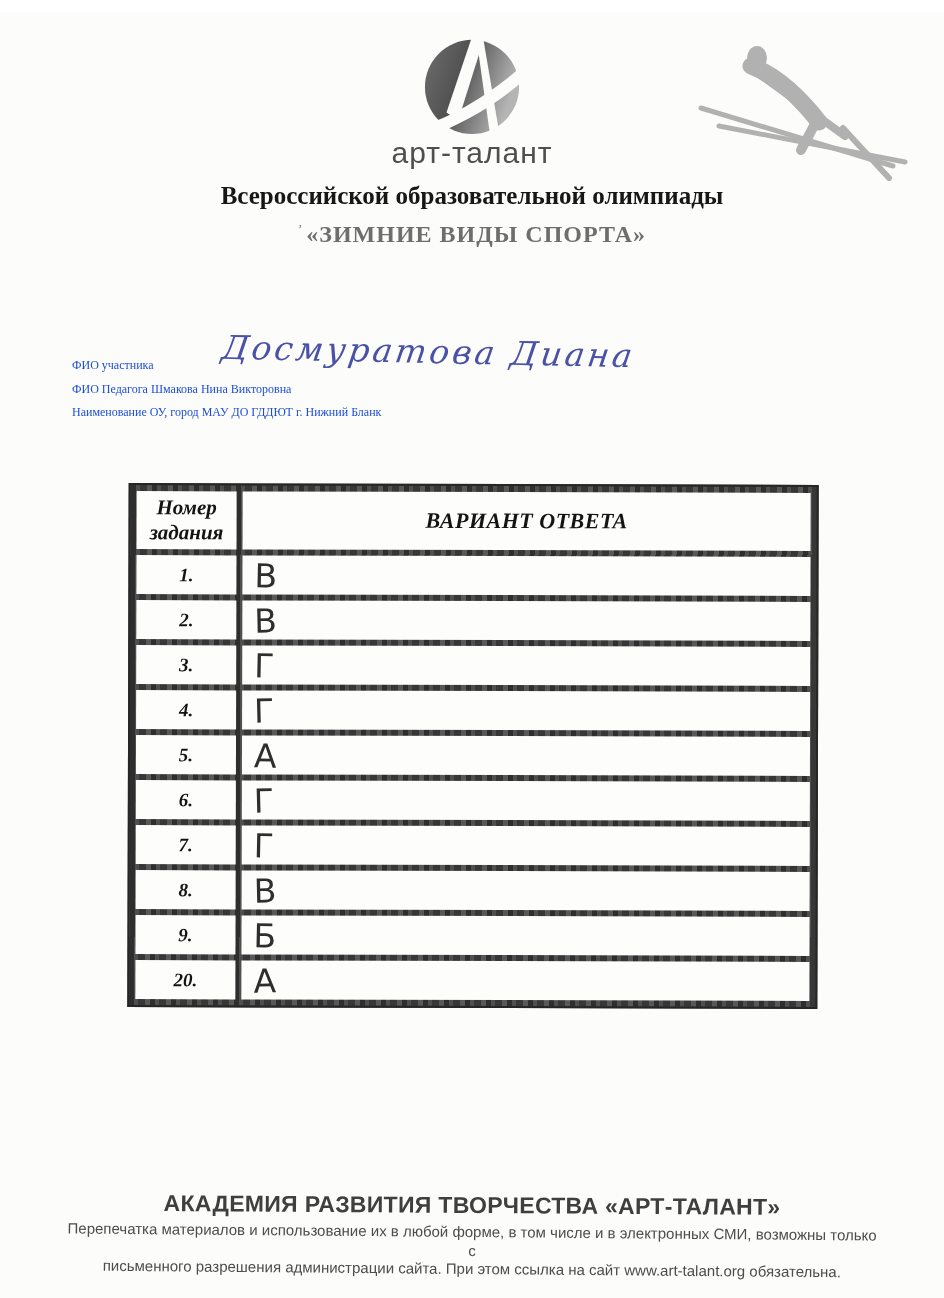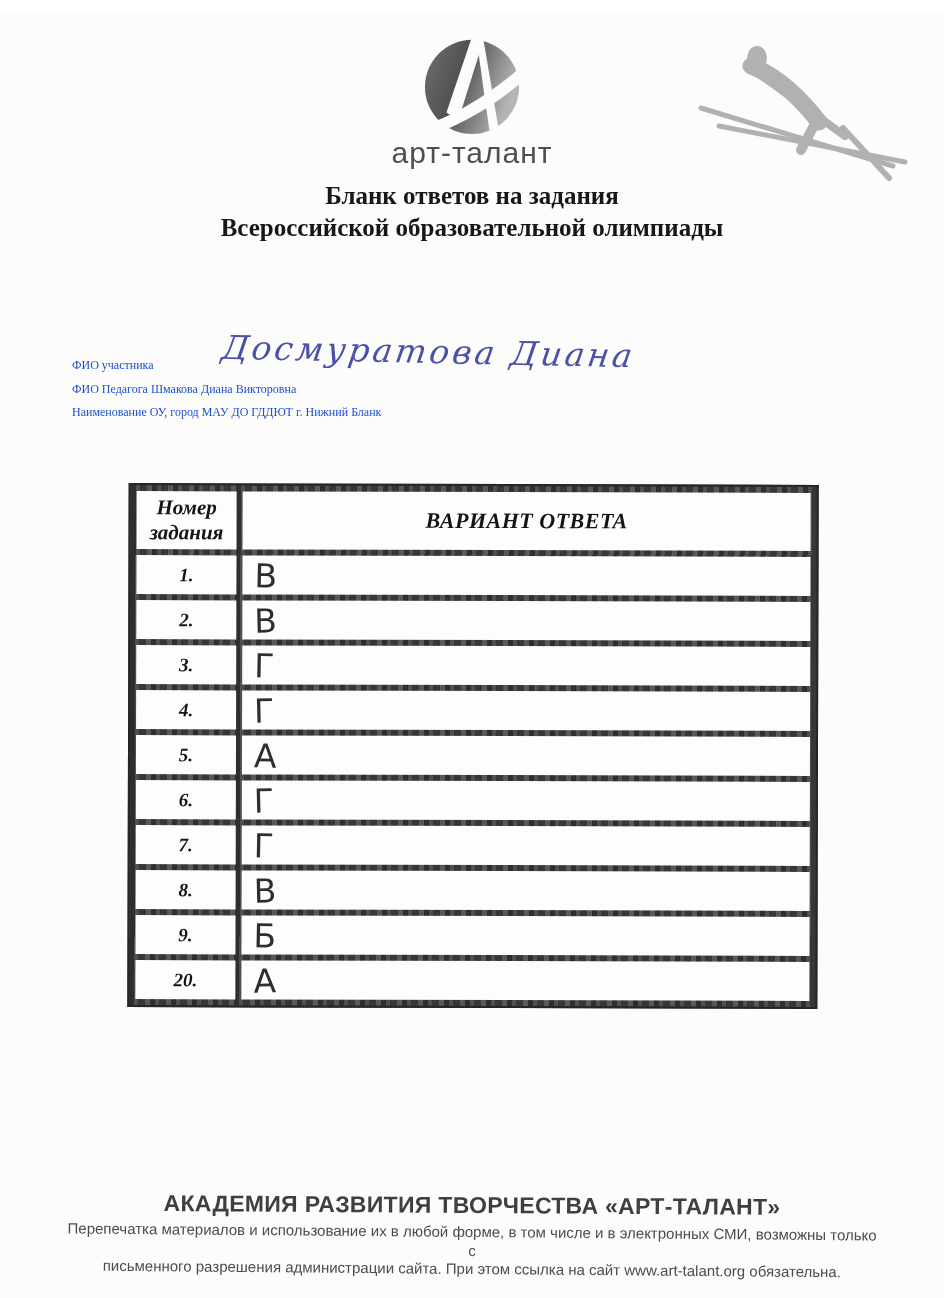--- a/index.html
+++ b/index.html
@@ -115,27 +115,27 @@
         <path d="M66 42 L152 104" stroke-width="8"></path>
         <path d="M124 88 L108 118" stroke-width="10"></path>
         <path d="M150 96 L196 146" stroke-width="6"></path>
         <path d="M8 76 L200 134" stroke-width="5"></path>
         <path d="M26 94 L212 130" stroke-width="5"></path>
       </g>
     </svg>
   </div>
 
   <div class="title-block">
-    <div class="tl">Бланк ответов на задания</div>
     <div class="tl">Всероссийской образовательной олимпиады</div>
+    <div class="tl4"><span class="tick">’</span><span>«ЗИМНИЕ ВИДЫ СПОРТА»</span></div>
   </div>
 
   <div class="info">
     <div>ФИО участника</div>
-    <div>ФИО Педагога Шмакова Диана Викторовна</div>
+    <div>ФИО Педагога Шмакова Нина Викторовна</div>
     <div>Наименование ОУ, город МАУ ДО ГДДЮТ г. Нижний Бланк</div>
   </div>
   <div class="hand-name">Досмуратова  Диана</div>
 
   <table class="answers">
     <colgroup>
         <col style="width:100px">
         <col>
       </colgroup>
     <tbody>

